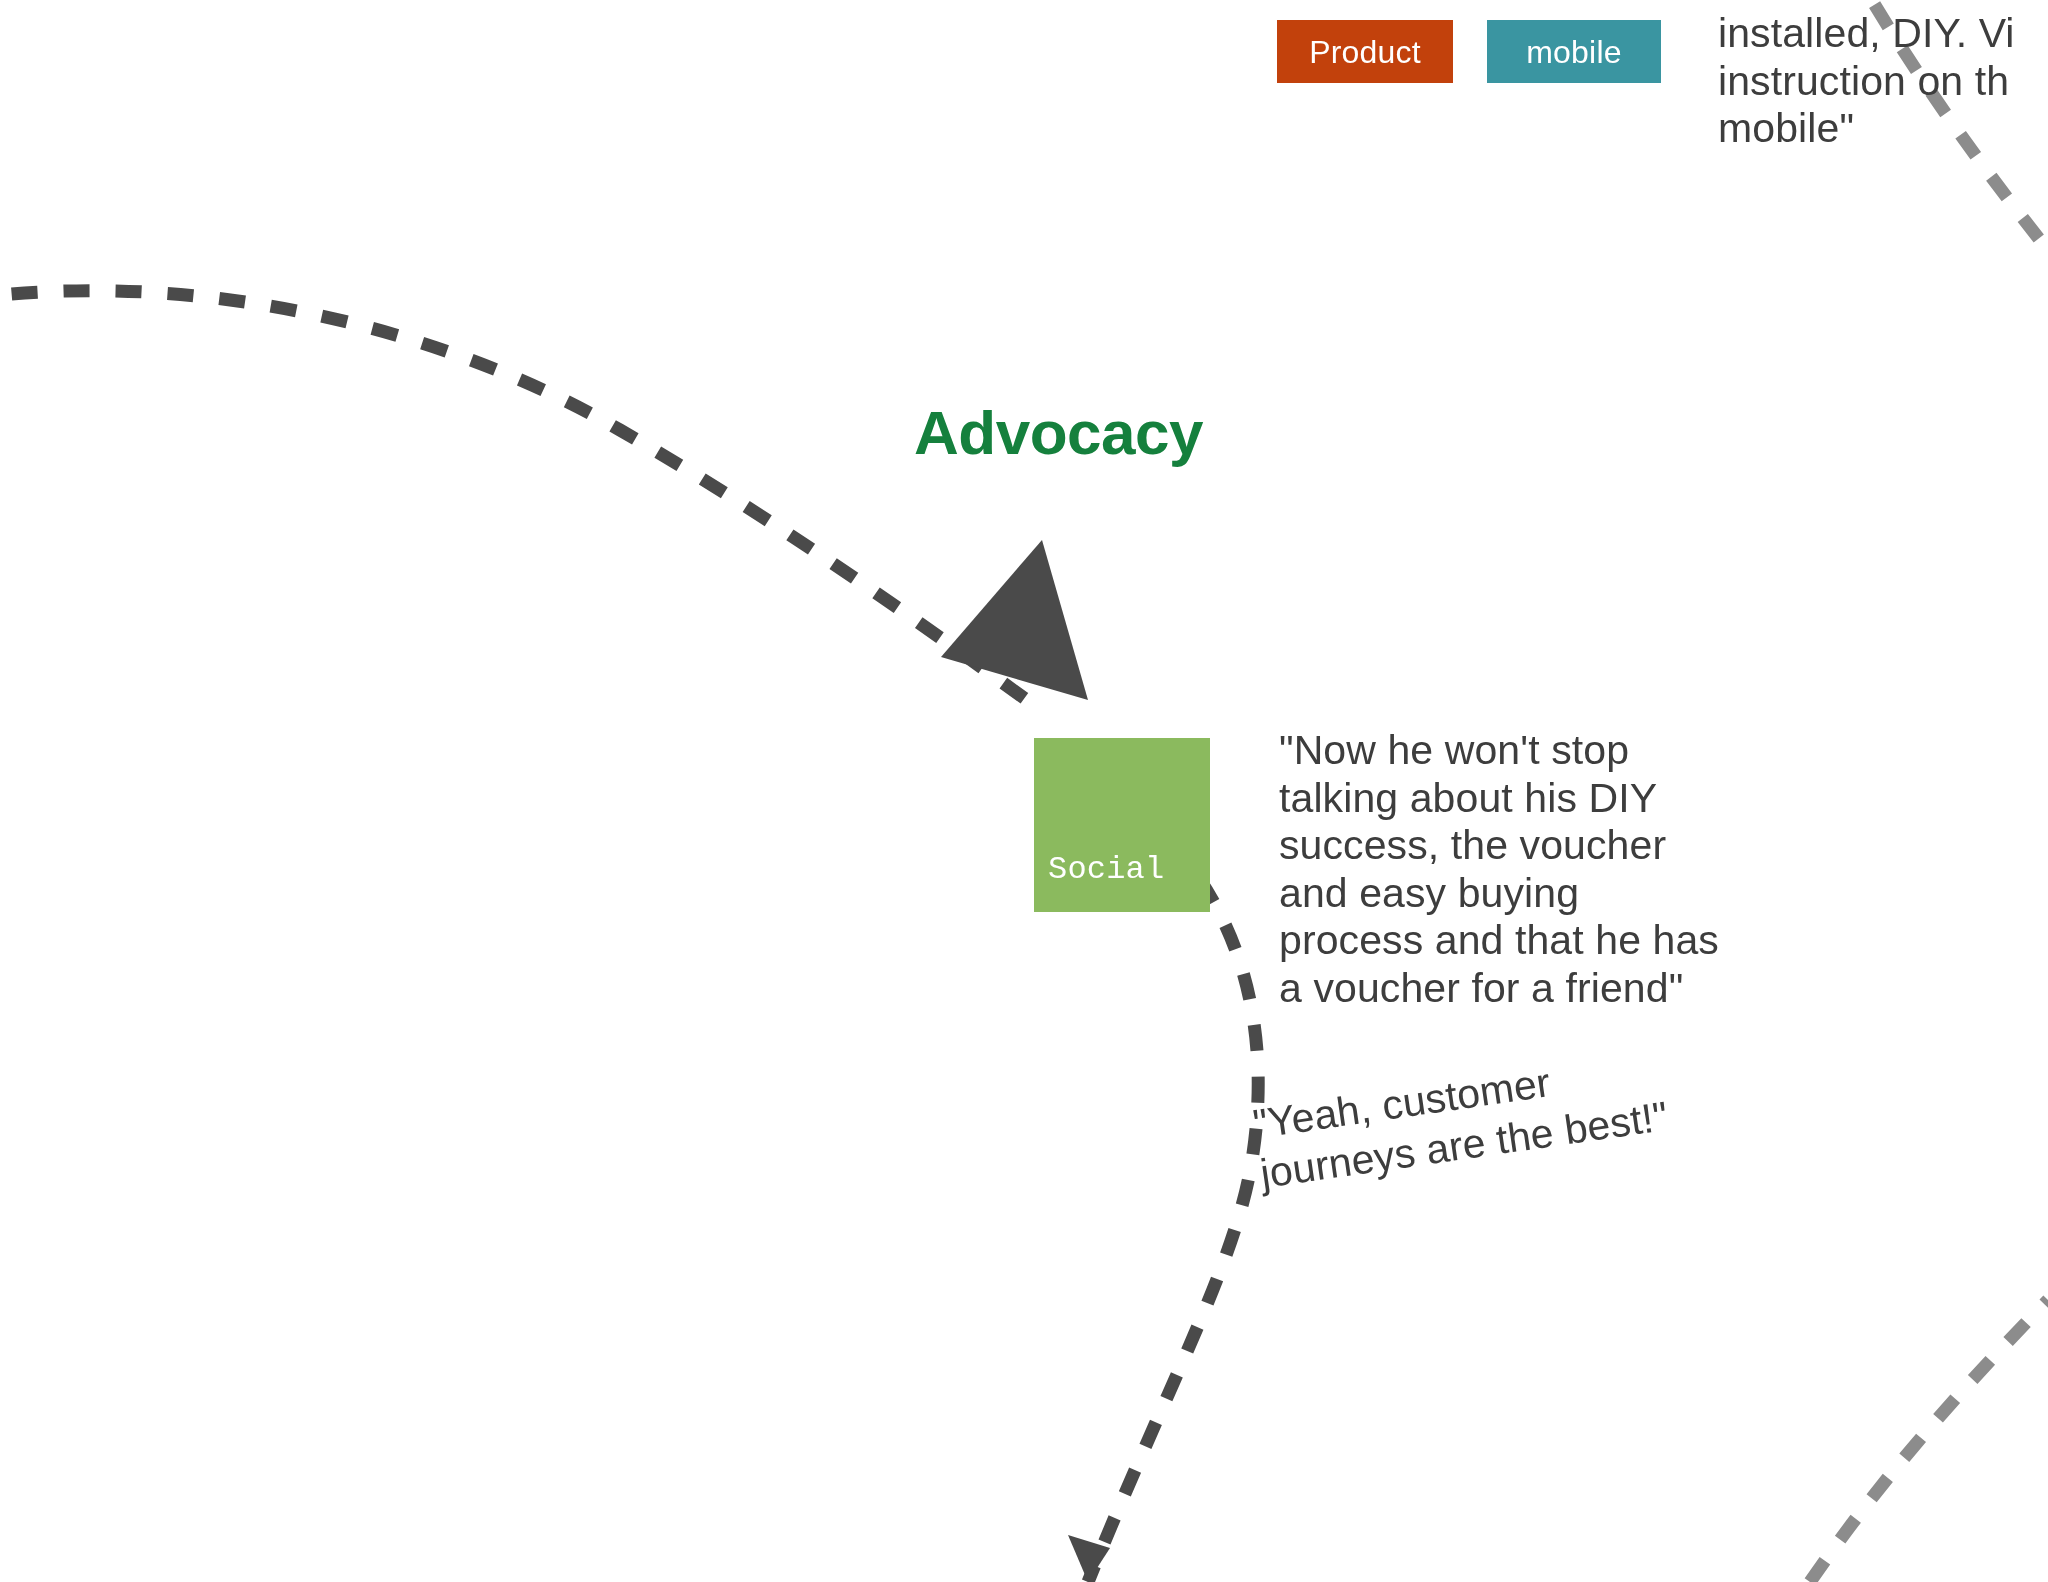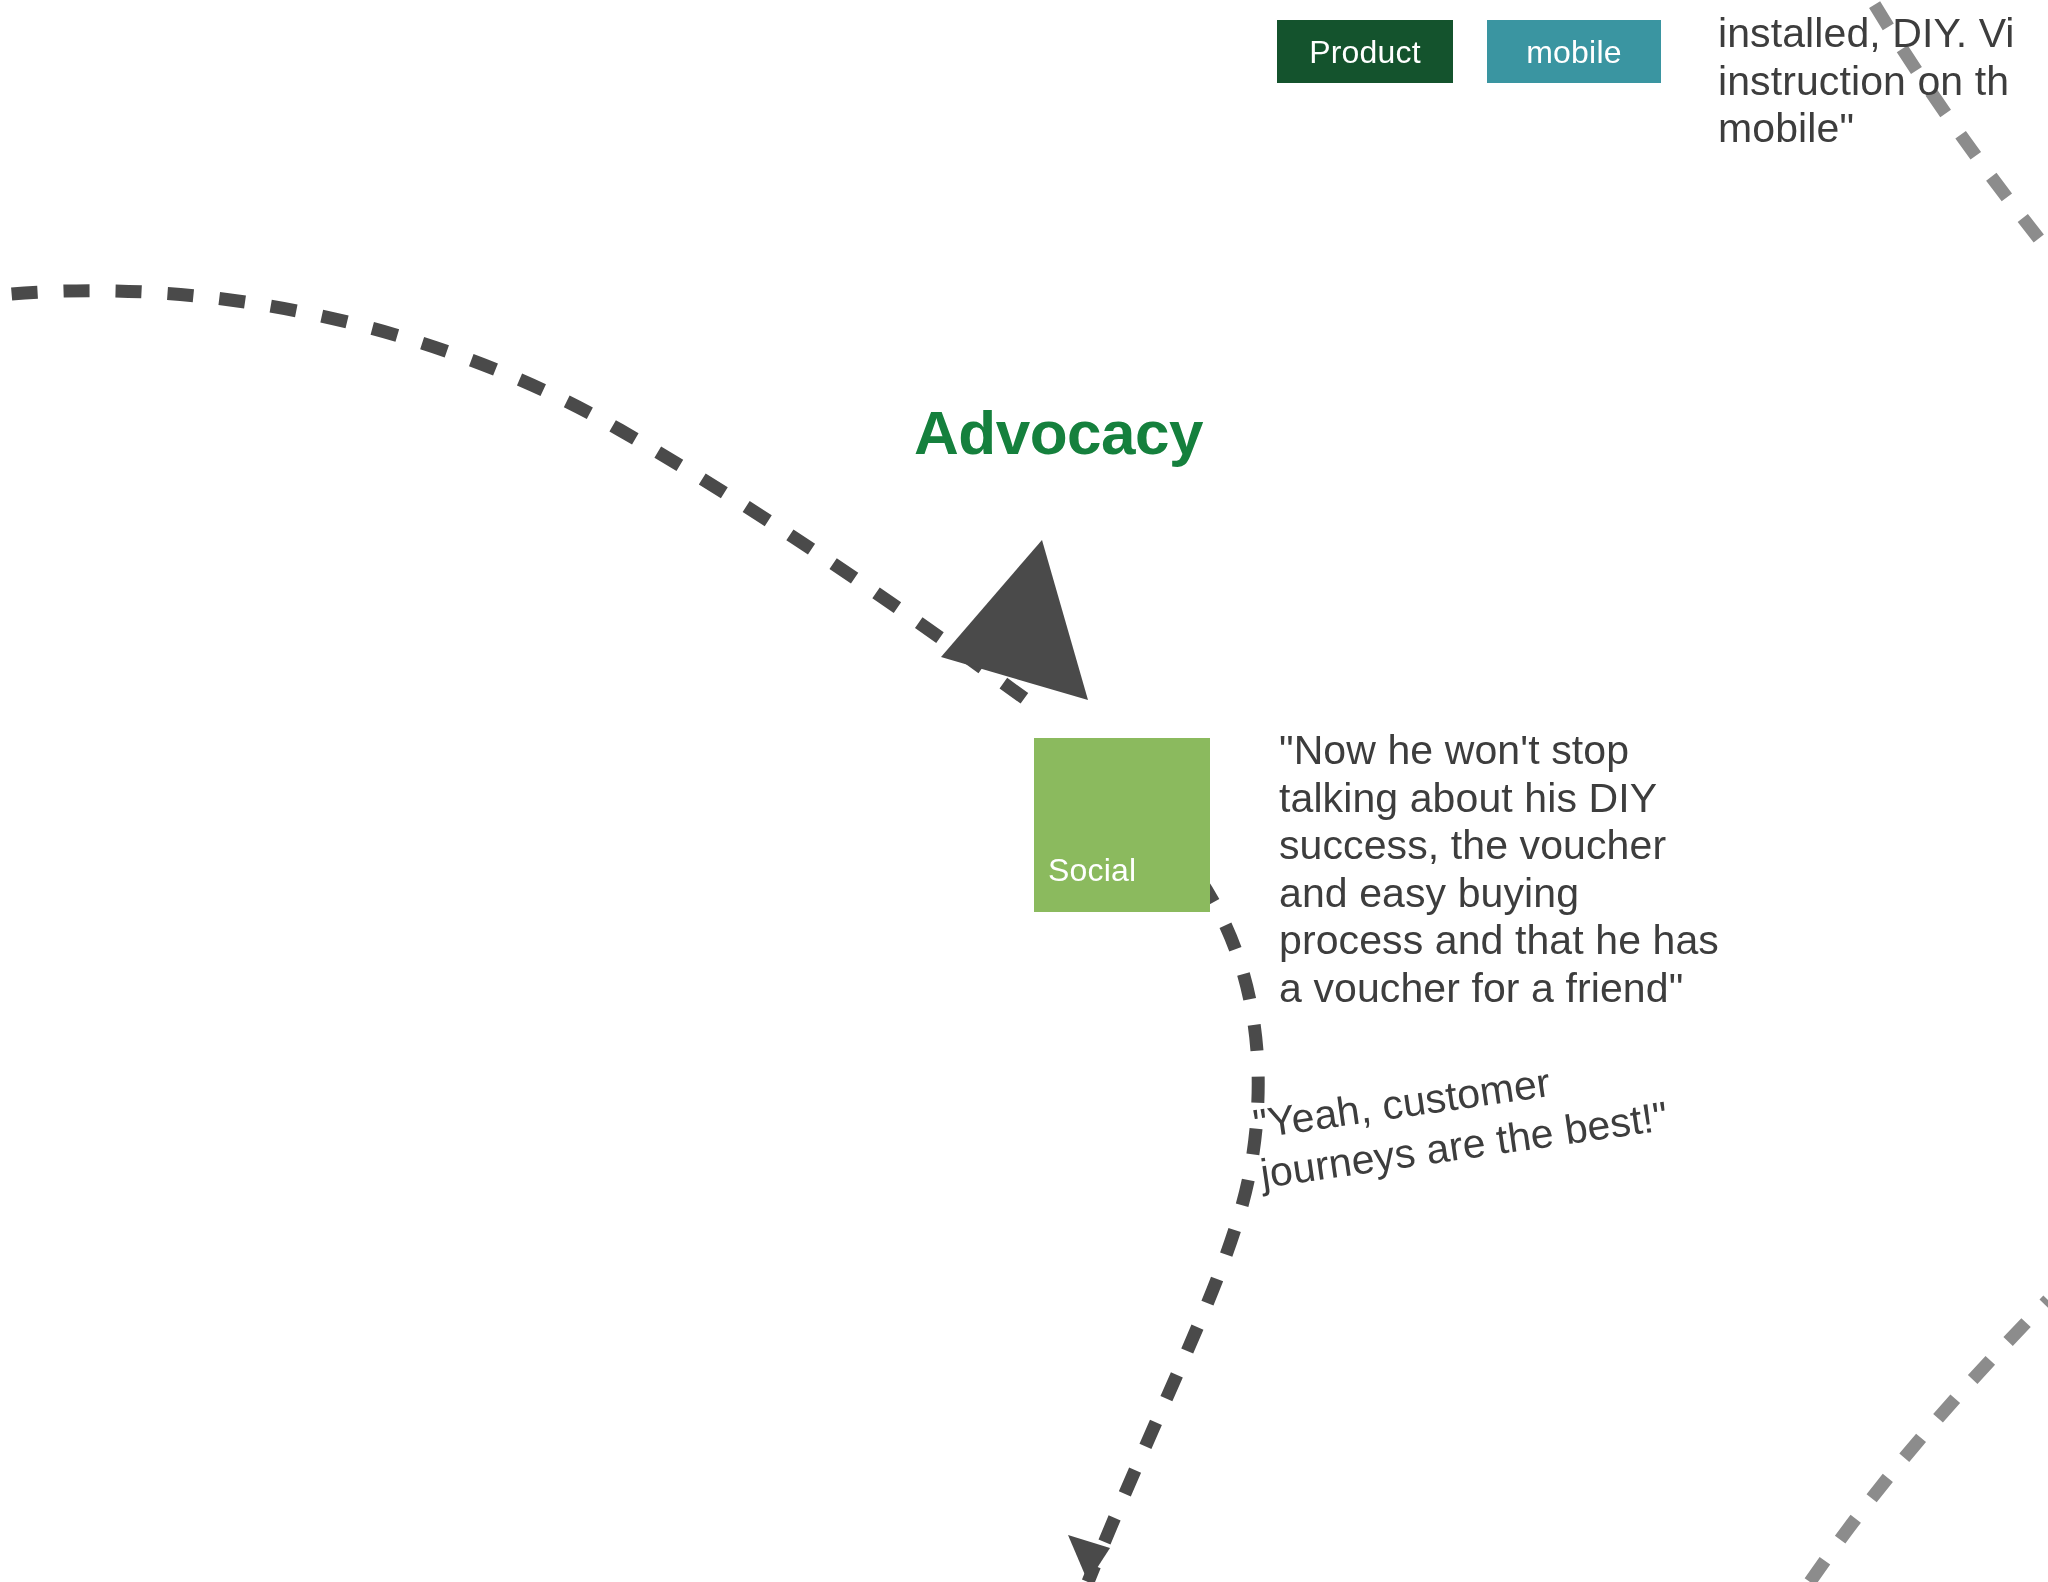--- a/index.html
+++ b/index.html
@@ -95,39 +95,40 @@
     font-size: 32px;
     line-height: 1;
     letter-spacing: 0.2px;
   }
 
   #badge-product {
     left: 1277px;
     top: 20px;
     width: 176px;
     height: 63px;
-    background: #14532d;
+    background: #c2410c;
   }
 
   #badge-mobile {
     left: 1487px;
     top: 20px;
     width: 174px;
     height: 63px;
     background: #3a95a1;
   }
 
   
   #node-social {
     position: absolute;
     left: 1034px;
     top: 738px;
     width: 176px;
     height: 174px;
     background: #8bba5e;
+    font-family: Liberation Mono, monospace;
   }
 
   #node-social .node-label {
     position: absolute;
     left: 14px;
     bottom: 26px;
     color: #ffffff;
     font-size: 32px;
     line-height: 1;
     letter-spacing: 0.2px;

